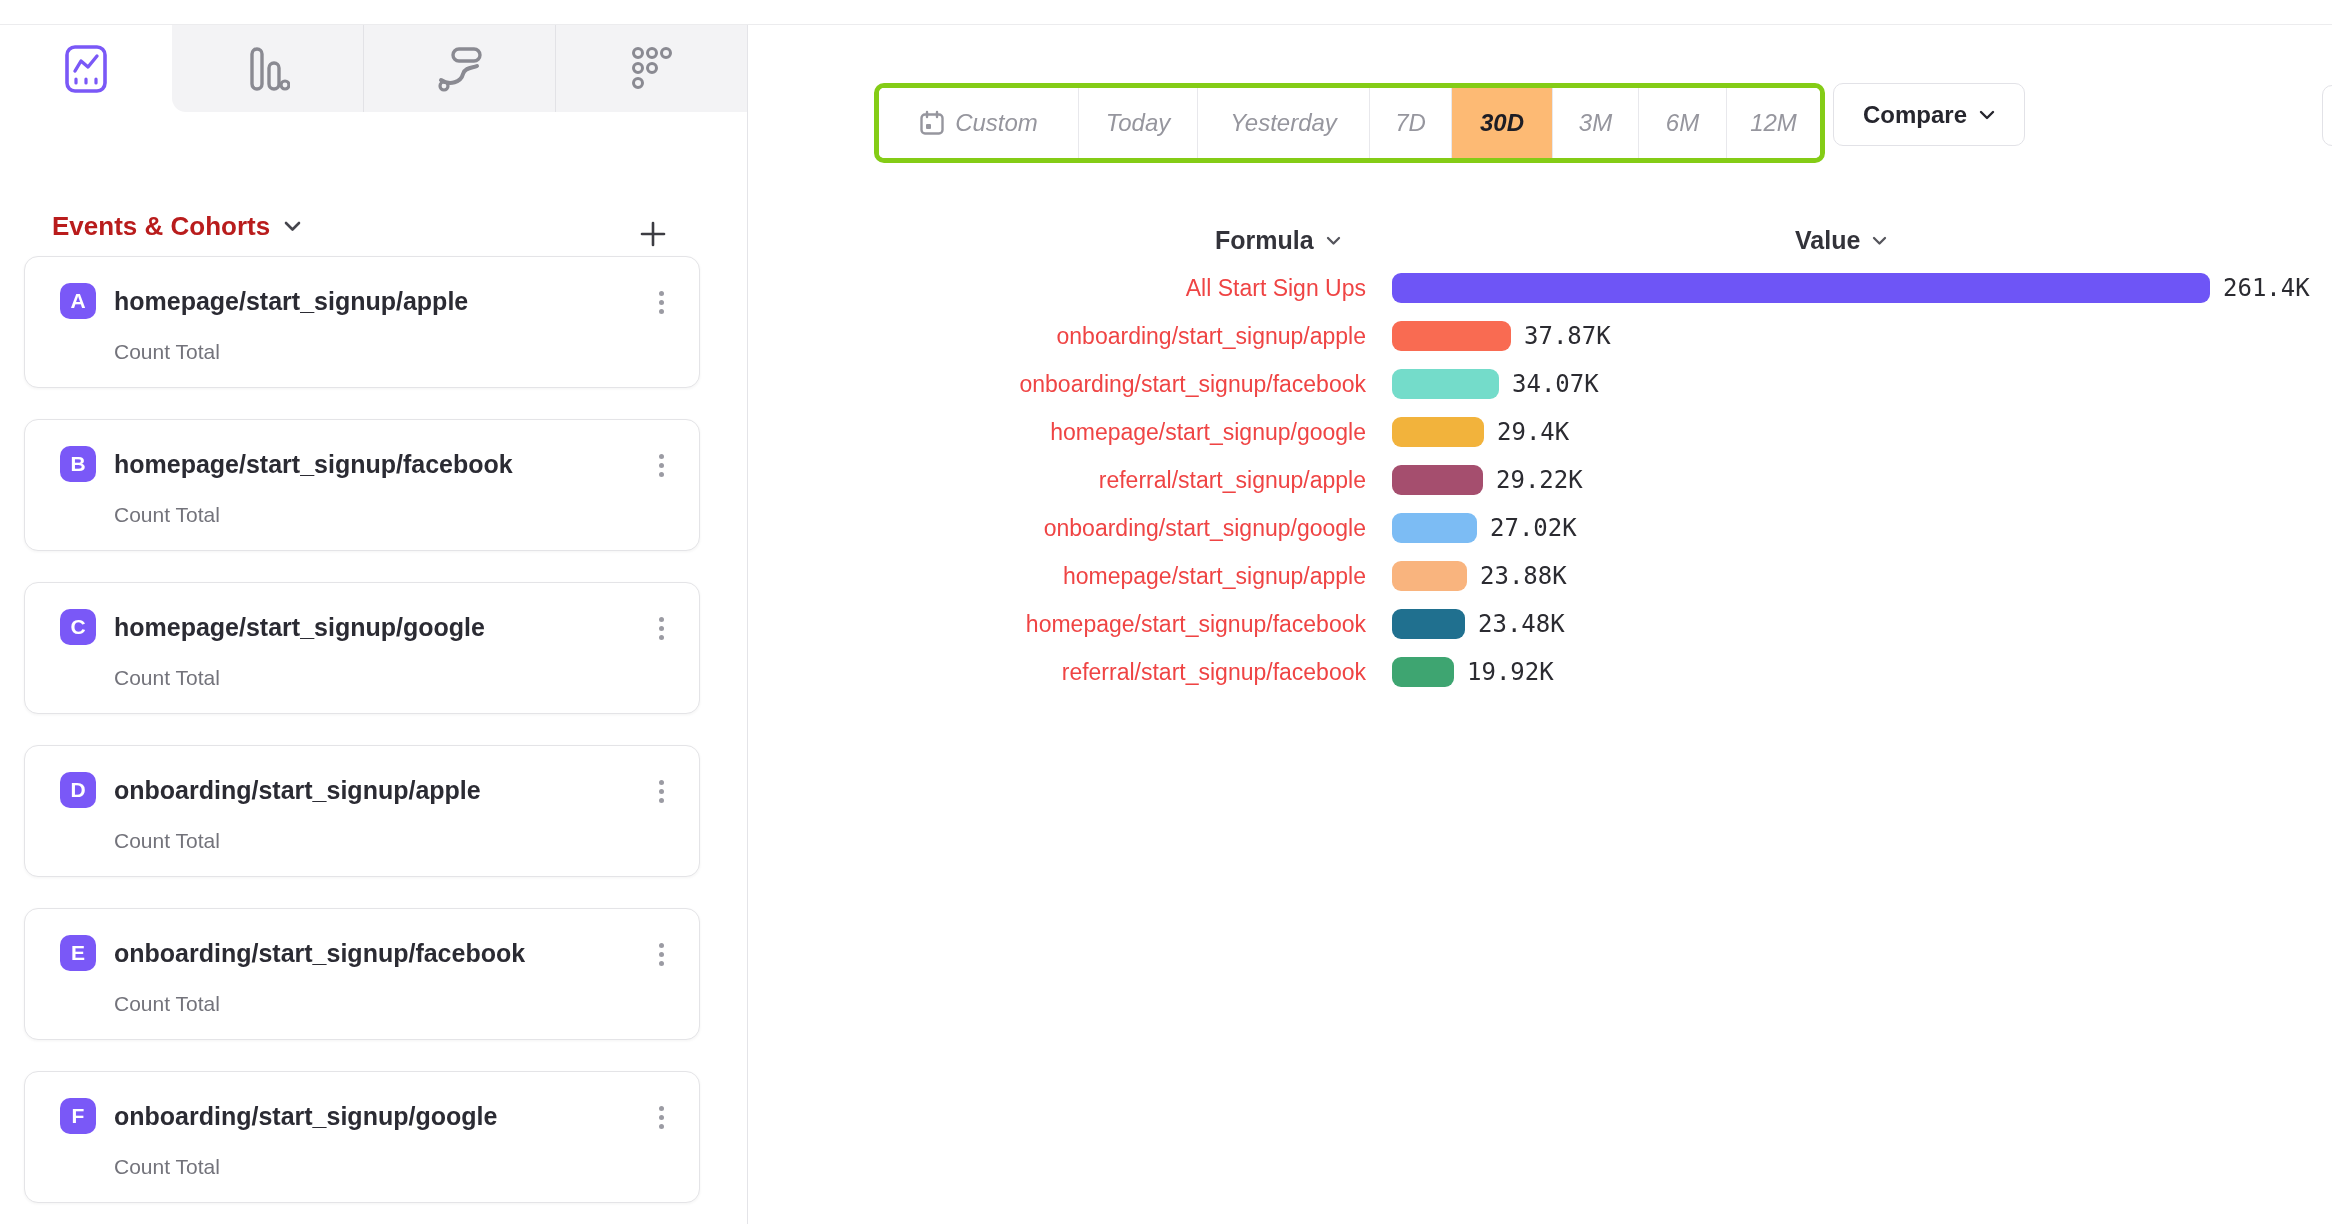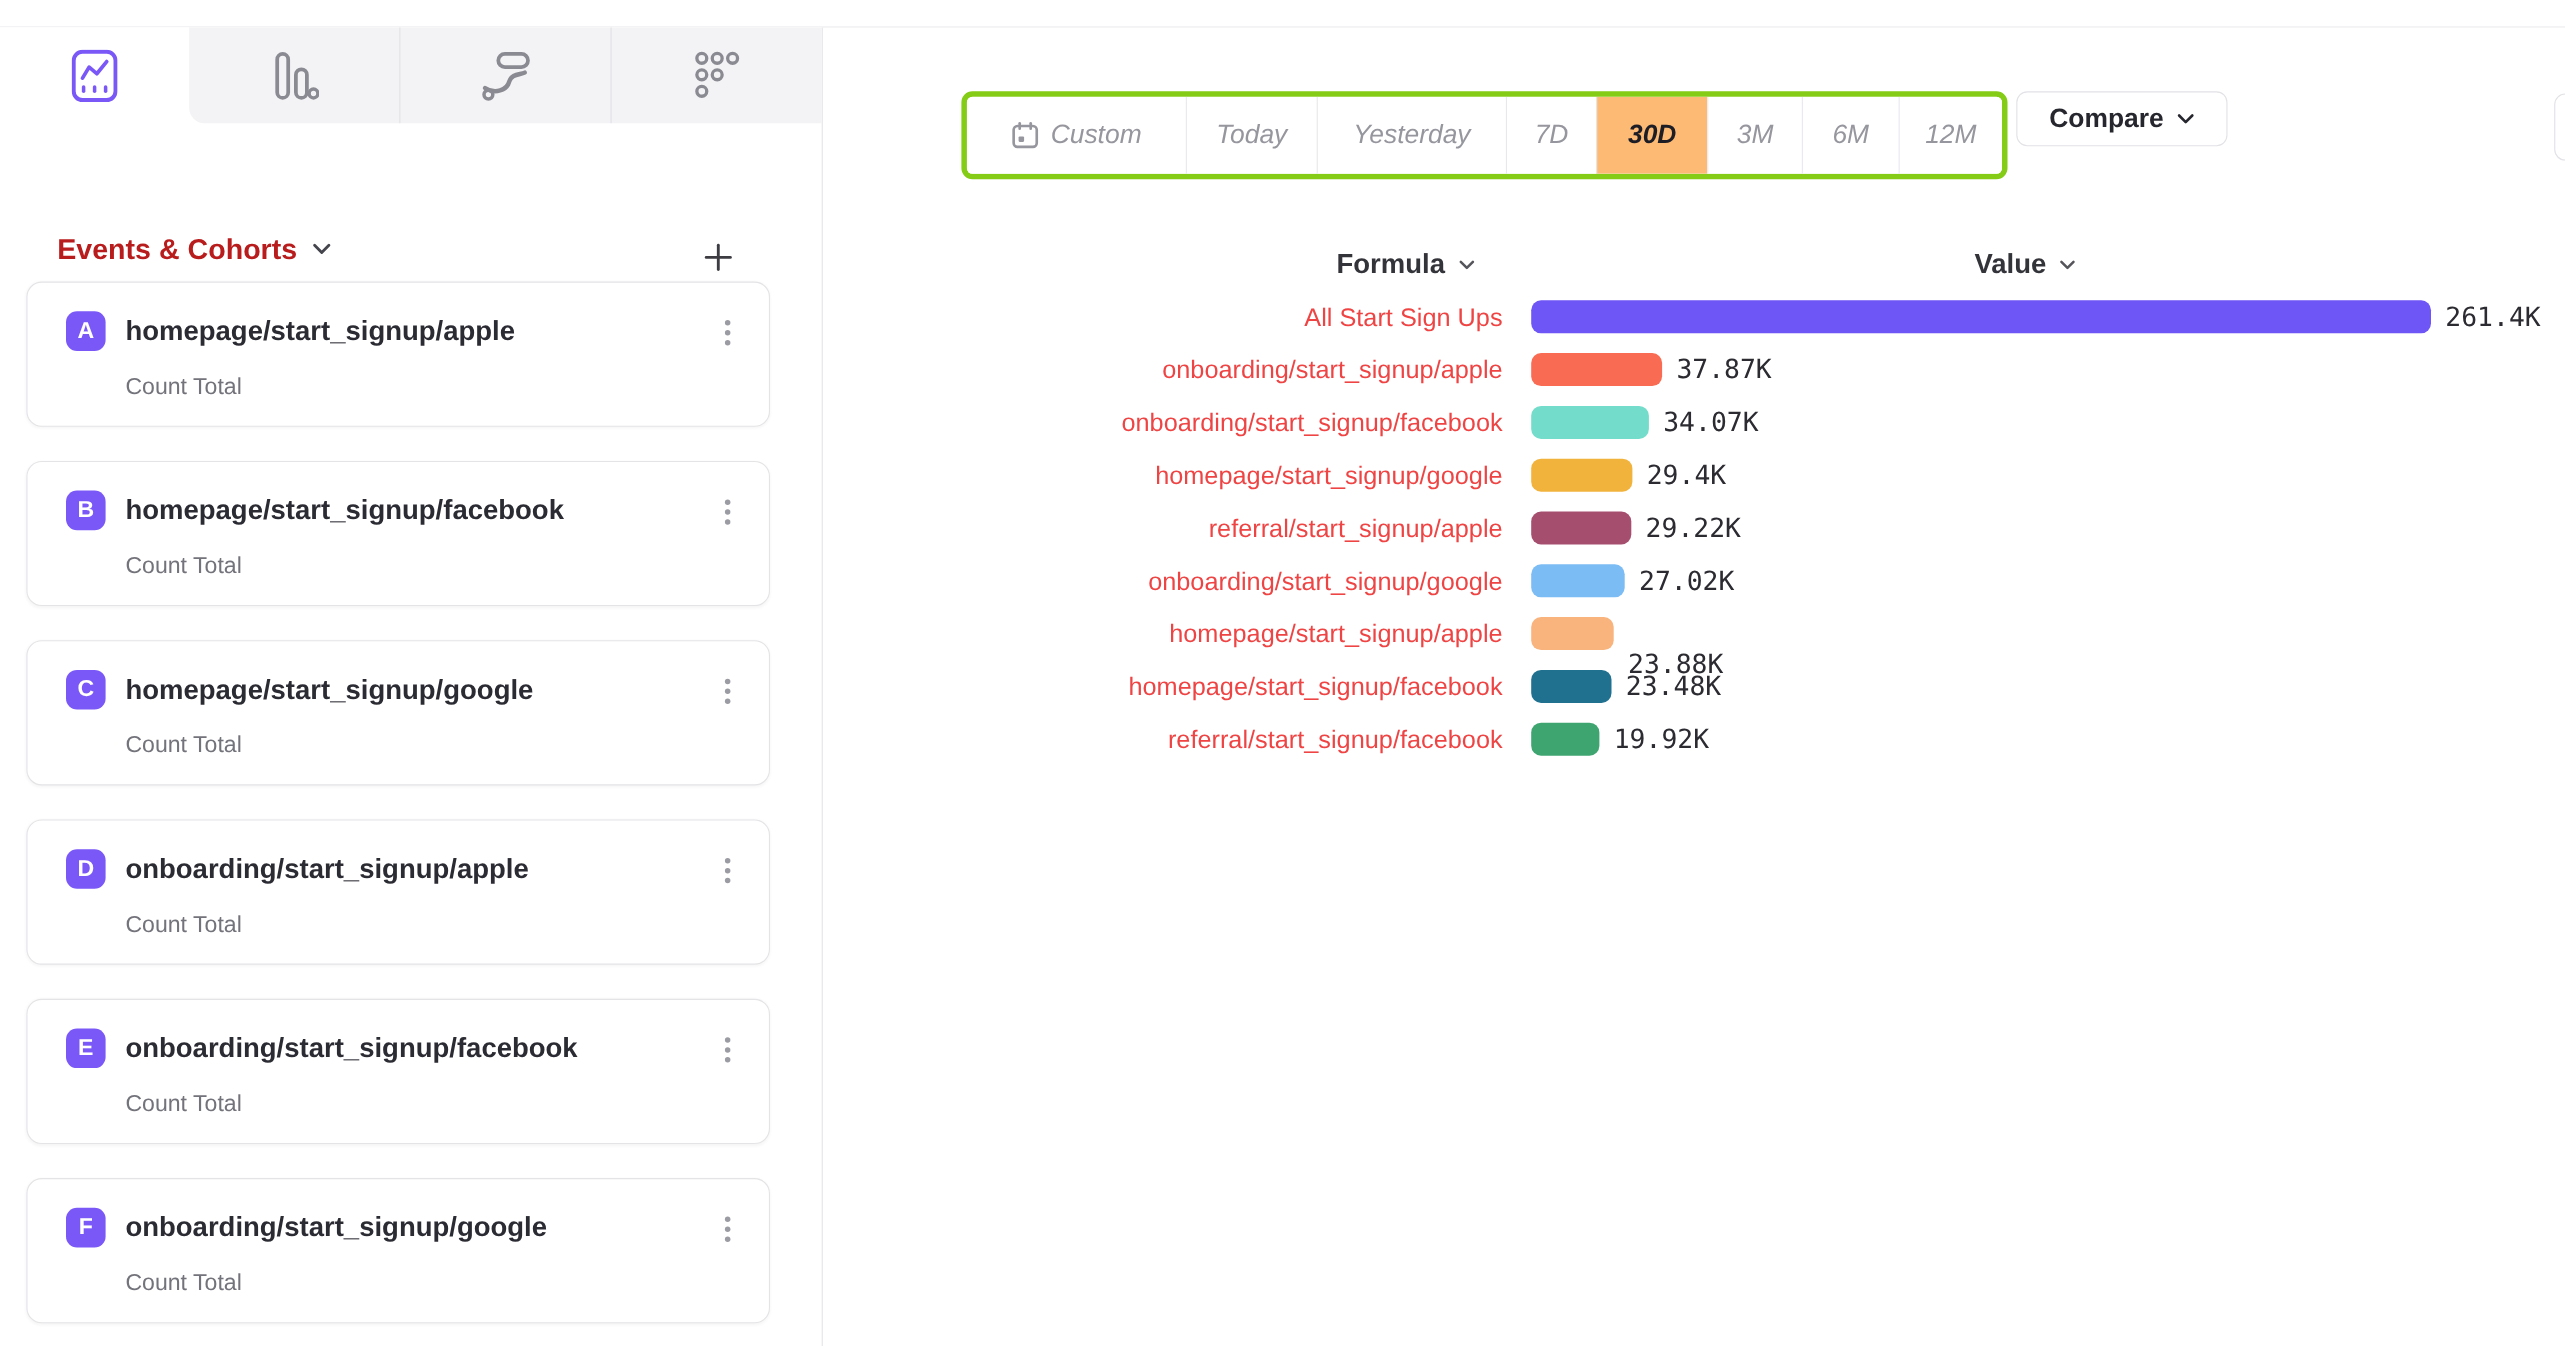--- a/index.html
+++ b/index.html
@@ -43,21 +43,21 @@
   .kebab i { width:5px; height:5px; border-radius:50%; background:#9b9ba3; }
 
   
   #range-control { left:874px; top:83px; height:80px; display:flex; background:#fff;
     border:5px solid #84cc16; border-radius:10px; overflow:hidden;font-style:italic; }
   .seg { display:flex; align-items:center; justify-content:center; gap:10px;
     font-size:24px; color:#96969e; cursor:pointer; background:#fff; height:100%; }
   .seg + .seg { border-left:1px solid #e8e8ec; }
   .seg.selected { background:#fdba74; color:#1d1d25; font-weight:bold; }
 
-  #compare-button { left:1833px; top:83px; width:192px; height:50px; background:#fff;
+  #compare-button { left:1833px; top:83px; width:192px; height:63px; background:#fff;
     border:1px solid #e2e2e7; border-radius:10px; display:flex; align-items:center;
     justify-content:center; gap:12px; font-size:24px; font-weight:bold; color:#26262e;
     cursor:pointer; }
 
   #edge-button { left:2322px; top:85px; width:44px; height:61px; background:#fff;
     border:1px solid #e2e2e7; border-radius:10px; }
 
   
   .col-header { display:flex; align-items:center; gap:12px; font-size:25px; font-weight:600;
     color:#33333a; cursor:pointer; }
@@ -321,21 +321,21 @@
 
   <div>
     <div class="row-label" style="top: 513px;">onboarding/start_signup/google</div>
     <div class="bar" style="top: 513px; width: 85px; background: rgb(124, 188, 244);"></div>
     <div class="bar-value" style="top: 513px; left: 1490px;">27.02K</div>
   </div>
 
   <div>
     <div class="row-label" style="top: 561px;">homepage/start_signup/apple</div>
     <div class="bar" style="top: 561px; width: 75px; background: rgb(249, 180, 126);"></div>
-    <div class="bar-value" style="top: 561px; left: 1480px; margin-top: 28px;">23.88K</div>
+    <div class="bar-value" style="top: 561px; left: 1480px;">23.88K</div>
   </div>
 
   <div>
     <div class="row-label" style="top: 609px;">homepage/start_signup/facebook</div>
     <div class="bar" style="top: 609px; width: 73px; background: rgb(32, 112, 143);"></div>
     <div class="bar-value" style="top: 609px; left: 1478px;">23.48K</div>
   </div>
 
   <div>
     <div class="row-label" style="top: 657px;">referral/start_signup/facebook</div>

